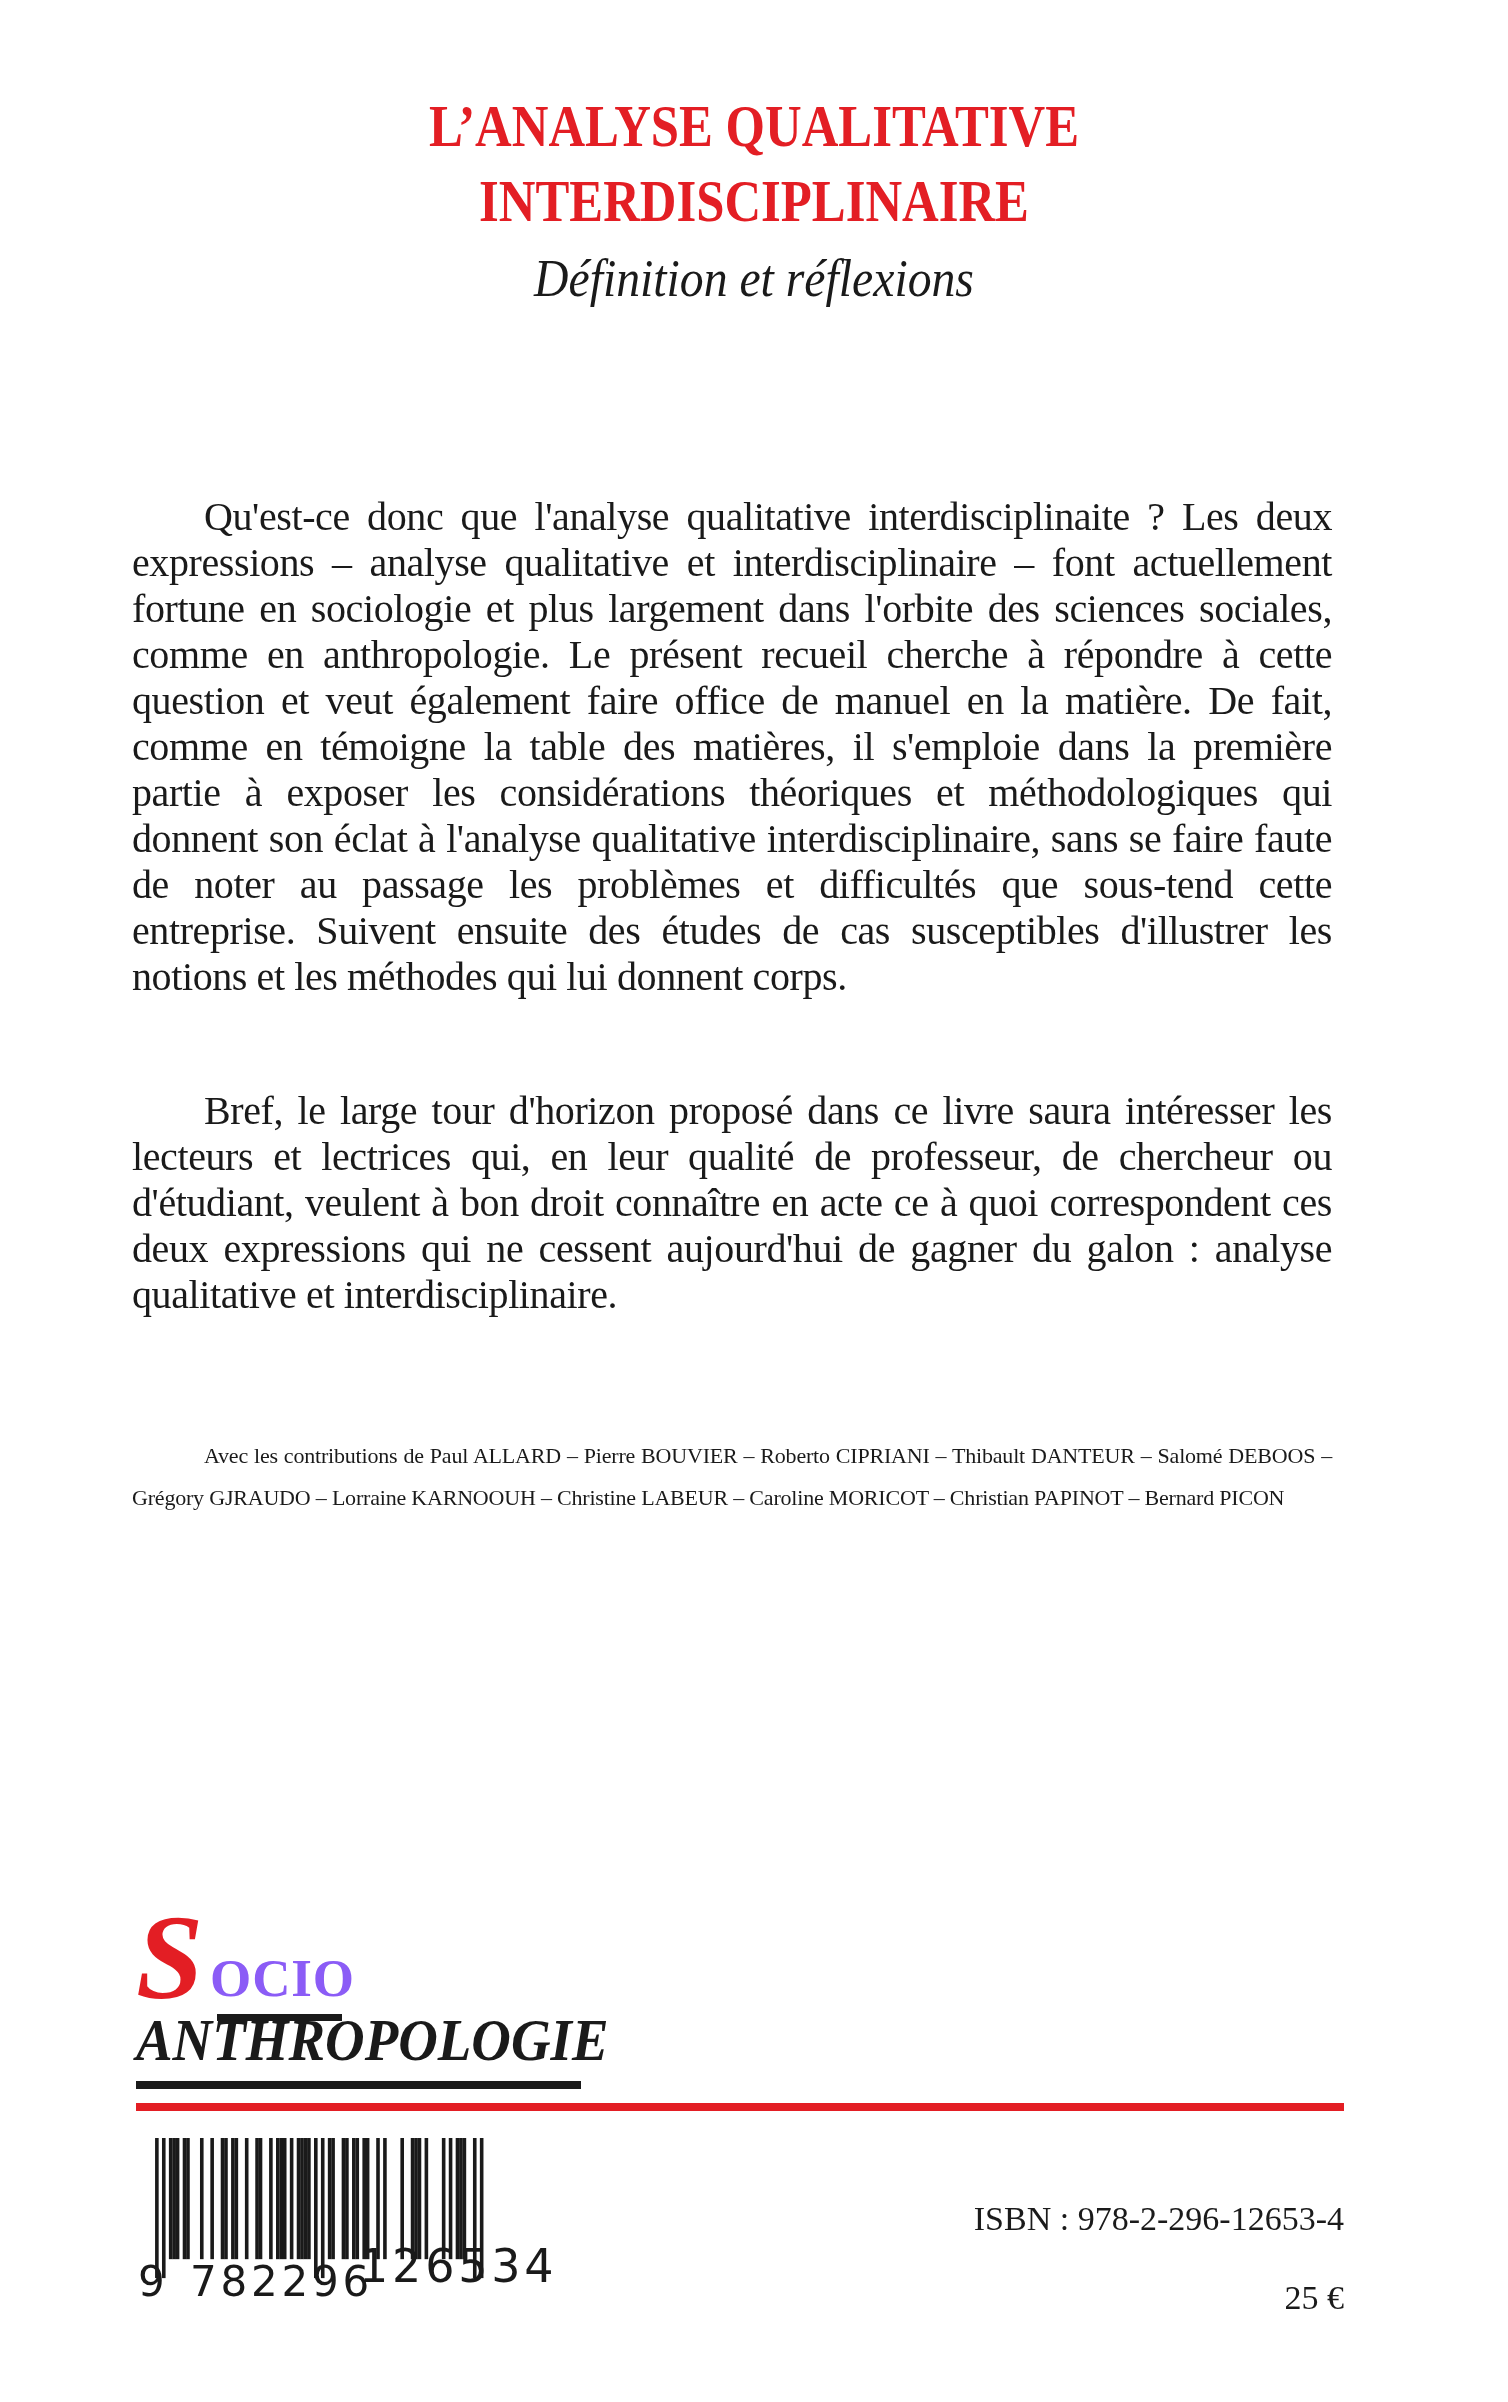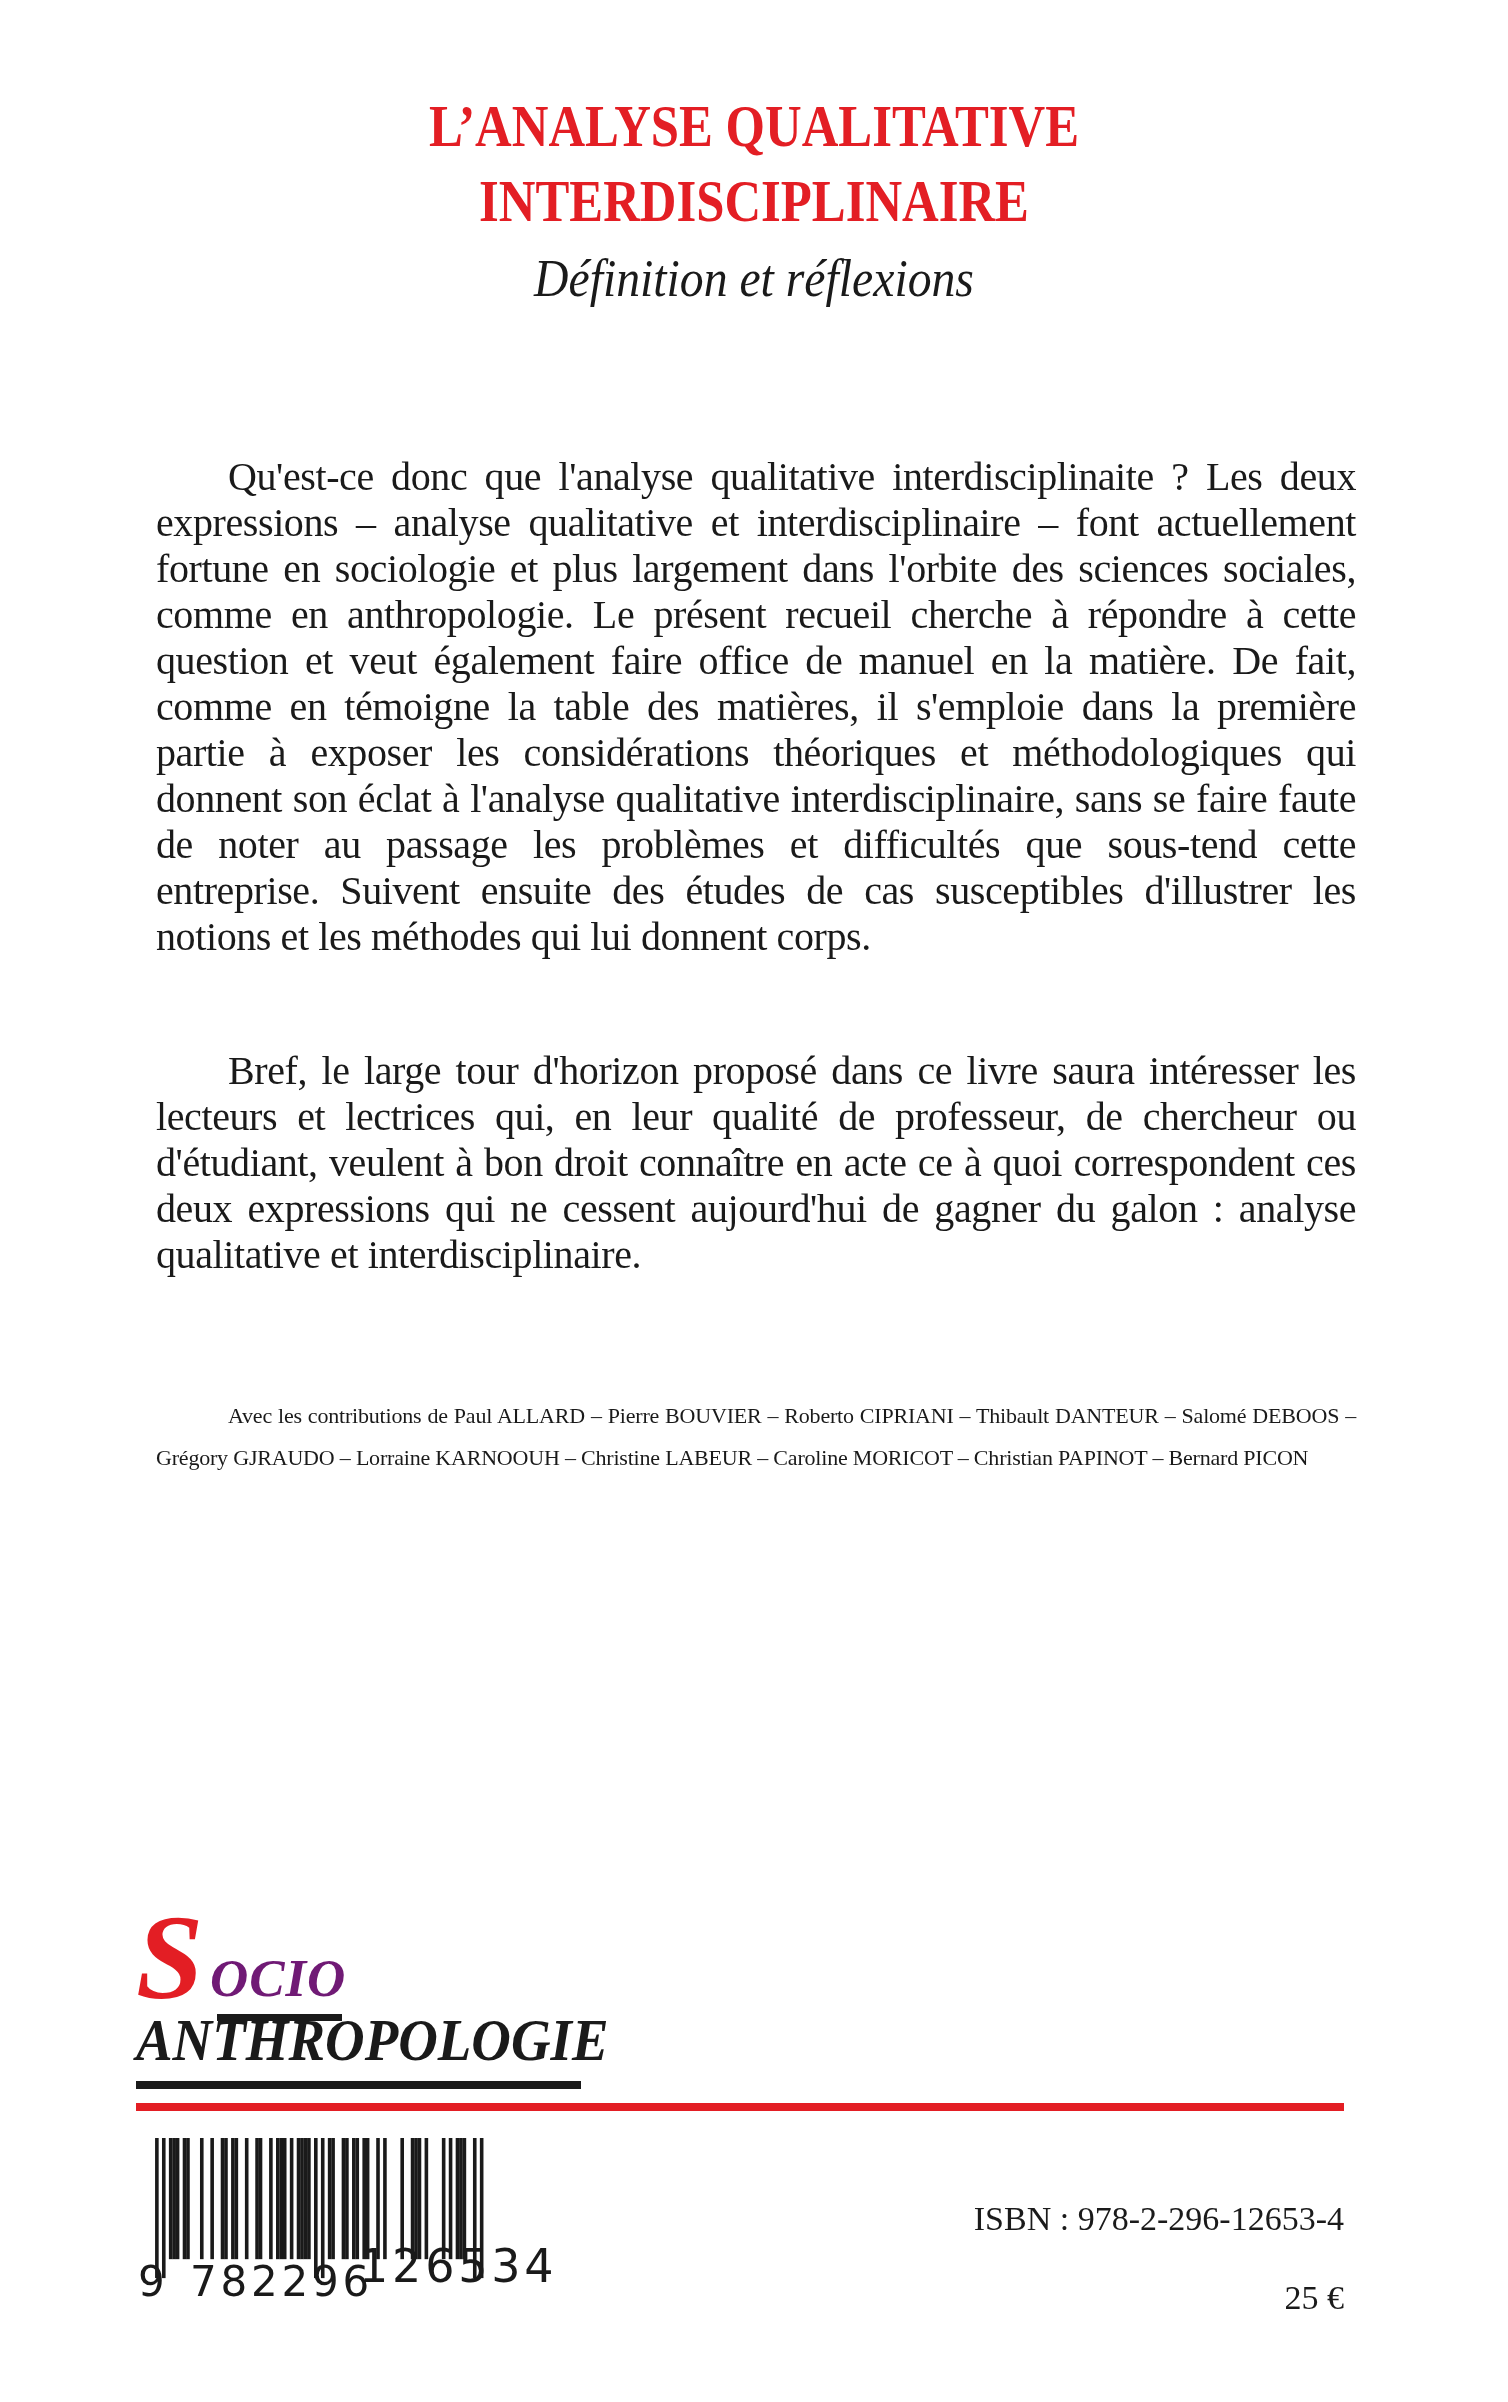--- a/index.html
+++ b/index.html
@@ -6,32 +6,32 @@
     body { width: 1508px; height: 2403px; position: relative; overflow: hidden;
            font-family: "Liberation Serif", "DejaVu Serif", serif; color: #1a1a1a; }
     .title { position: absolute; left: 0; width: 1508px; text-align: center;
              color: #e31e24; font-weight: bold; font-size: 59px; line-height: 1;
              transform: scaleX(0.86); transform-origin: 754px 0; letter-spacing: 0px; }
     #t1 { top: 97px; }
     #t2 { top: 172px; }
     .subtitle { position: absolute; top: 248px; left: 0; width: 1508px; text-align: center;
                 font-style: italic; font-size: 53px; color: #1a1a1a;
                 transform: scaleX(0.9); transform-origin: 754px 0; }
-    .body-block { position: absolute; left: 156px; width: 1200px; }
+    .body-block { position: absolute; left: 132px; width: 1200px; margin-top: 40px; }
     .para { font-size: 40px; line-height: 46px; text-align: justify; margin: 0;
             text-indent: 72px; letter-spacing: -0.4px; }
     #body1 { top: 454px; }
     #body2 { top: 1048px; }
     #contrib { top: 1395px; }
     #contrib .para { font-size: 22px; line-height: 42px; text-indent: 72px; letter-spacing: -0.2px; }
     .logo { position: absolute; left: 136px; top: 1897px; width: 530px; height: 180px; }
     .logo-s { position: absolute; left: 0; top: 0; color: #e31e24; font-weight: bold; font-style: italic;
               font-size: 121px; line-height: 1; }
-    .logo-ocio { position: absolute; left: 74px; top: 55px; font-weight: bold; font-style: italic;
-                 font-size: 53px; line-height: 1; color: #701a75; letter-spacing: 0.9px; text-align: center; }
+    .logo-ocio { position: absolute; left: 74px; top: 55px; font-weight: bold; 
+                 font-size: 53px; line-height: 1; color: #8b5cf6; letter-spacing: 0.9px; text-align: center; }
     .logo-ocio-bar { position: absolute; left: 81px; top: 117px; width: 125px; height: 6.6px; background: #1a1a1a; }
     .logo-anthro { position: absolute; left: 0; top: 114px; font-weight: bold; font-style: italic;
                    font-size: 59px; line-height: 1; color: #1a1a1a; letter-spacing: 0px;
                    transform: scaleX(0.93); transform-origin: 0 0; }
     .logo-anthro-bar { position: absolute; left: 0; top: 184px; width: 445px; height: 7.6px; background: #1a1a1a; }
     .red-rule { position: absolute; left: 136px; top: 2103px; width: 1208px; height: 7.6px; background: #e31e24; }
     .barcode { position: absolute; left: 136px; top: 2138px; width: 360px; height: 170px; }
     .barcode svg { position: absolute; left: 0; top: 0; }
     .bc-first { position: absolute; left: 1.9px; top: 123px; font-family: "DejaVu Sans", sans-serif; font-size: 42px; line-height:1; }
     .bc-left { position: absolute; left: 54px; top: 123px; font-family: "DejaVu Sans", sans-serif; font-size: 42px; line-height:1; letter-spacing: 3.8px; }

